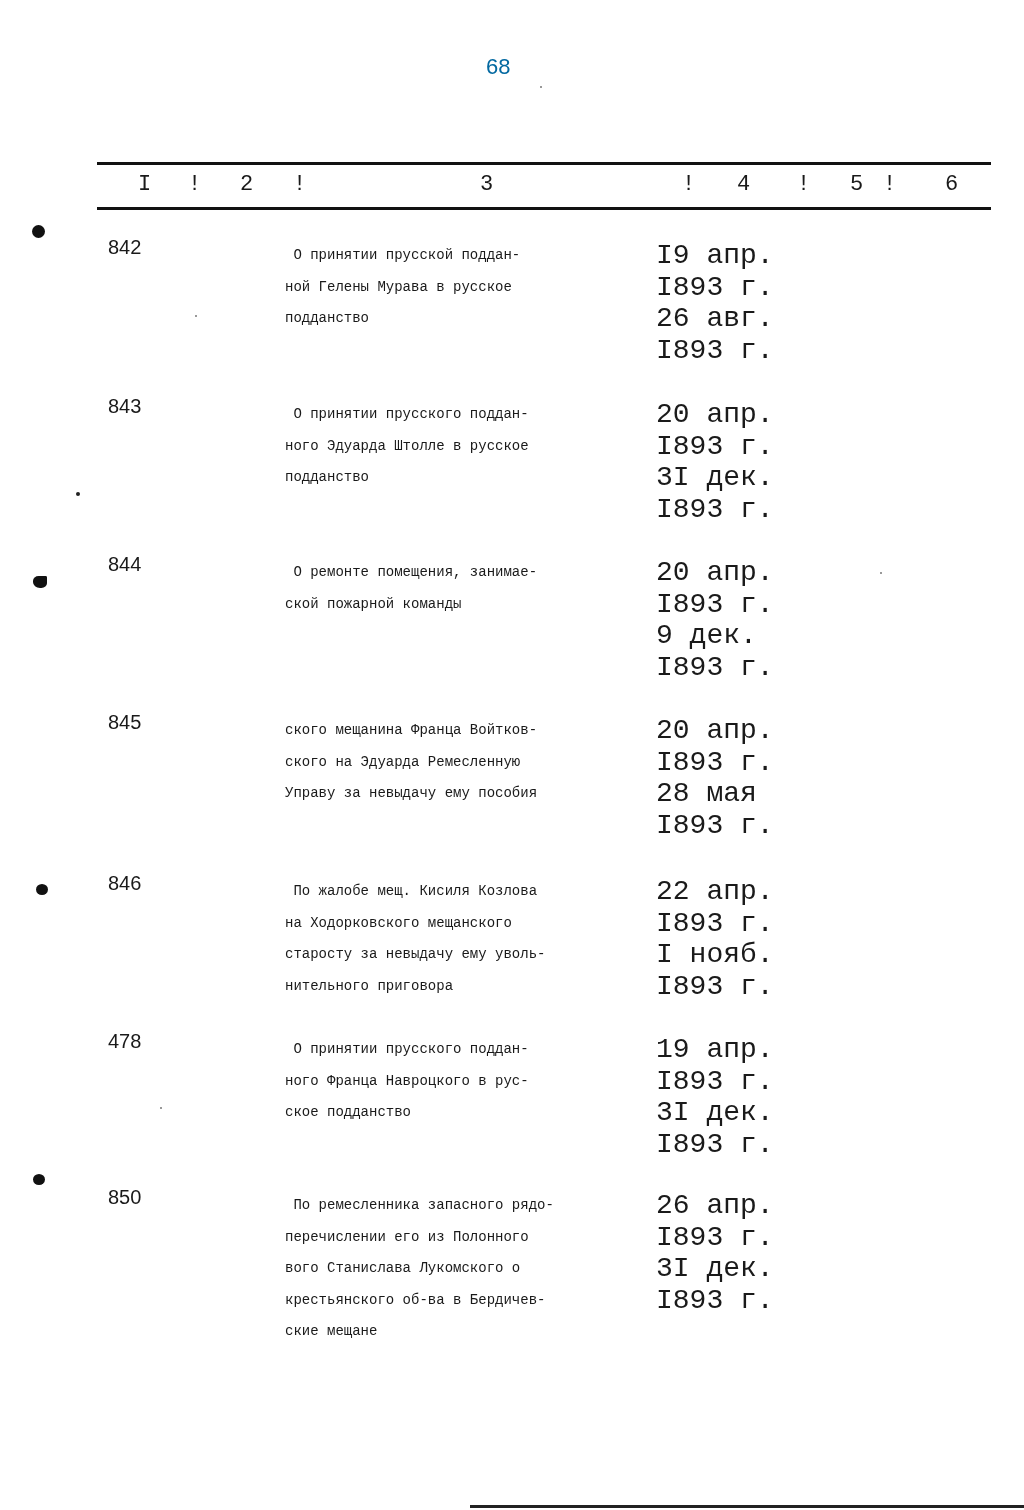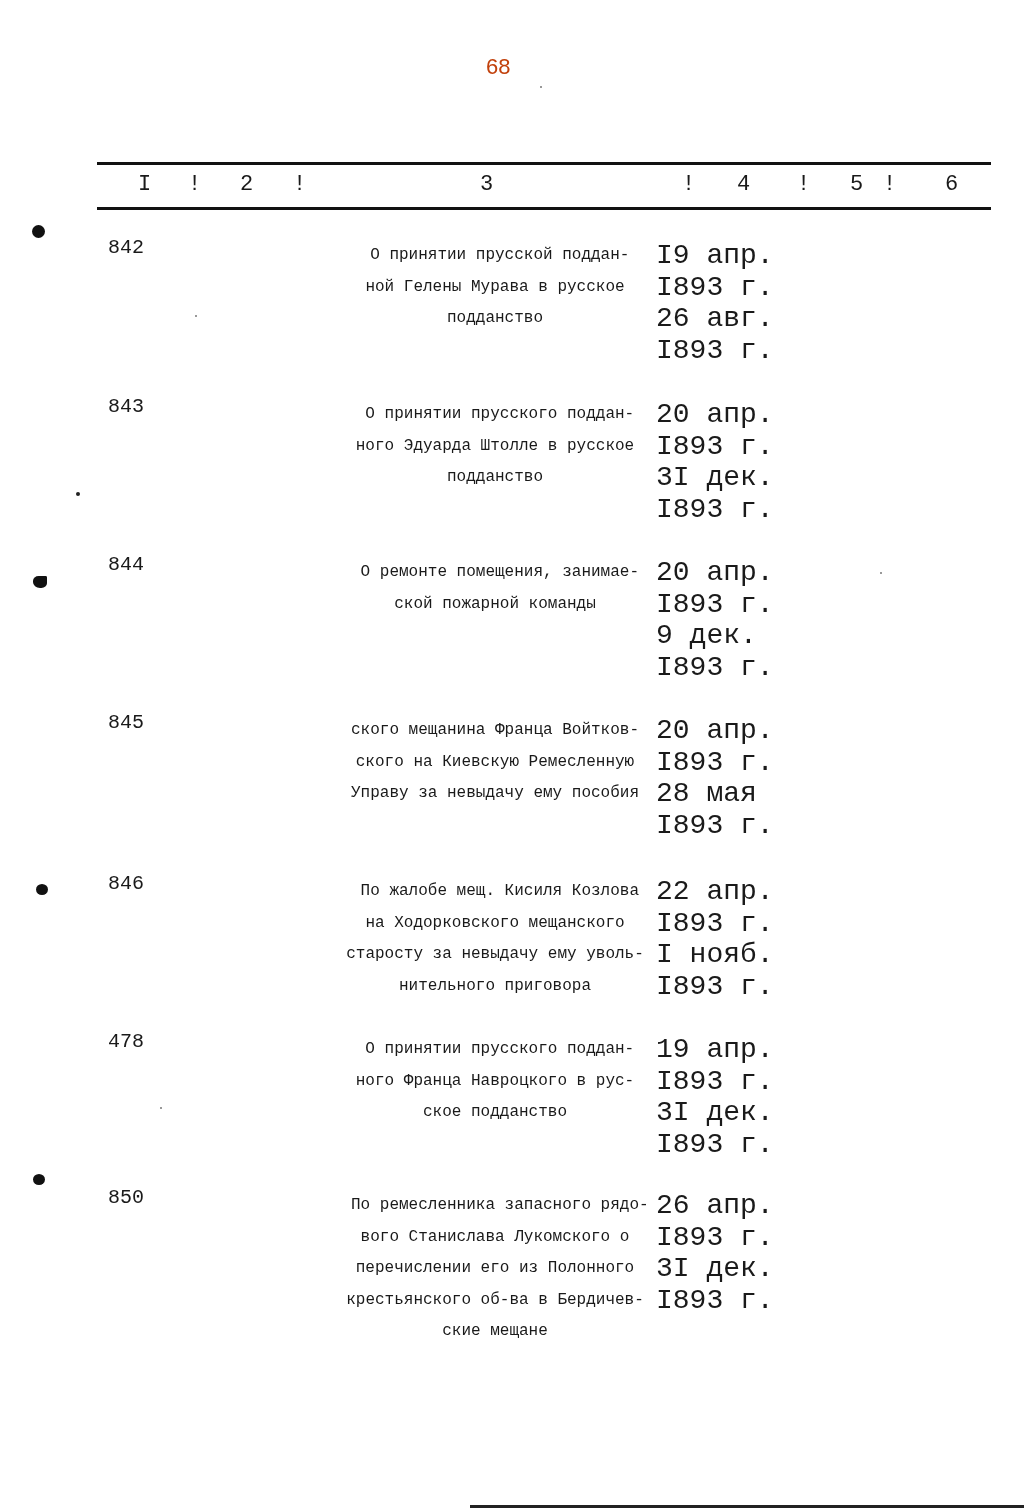--- a/index.html
+++ b/index.html
@@ -14,21 +14,21 @@
     overflow: hidden;
     color: #1a1a1a;
   }
   .page-number {
     position: absolute;
     left: 486px;
     top: 54px;
     font-family: "Liberation Sans", sans-serif;
     font-size: 22px;
     letter-spacing: 0px;
-    color: #c2410c;
+    color: #0369a1;
   }
   .rule {
     position: absolute;
     left: 97px;
     width: 894px;
     height: 3px;
     background: #111111;
   }
   .rule.top { top: 162px; }
   .rule.bottom { top: 207px; }
@@ -55,34 +55,33 @@
   }
   .entry {
     position: absolute;
     left: 0;
     width: 1024px;
   }
   .entry-num {
     position: absolute;
     left: 108px;
     top: 0;
-    font-family: Liberation Mono, monospace;
+    font-family: Liberation Sans, sans-serif;
     font-size: 20px;
     color: #1a1a1a;
   }
   .entry-title {
     position: absolute;
     left: 285px;
     top: 4px;
     width: 420px;
     font-family: "Liberation Mono", monospace;
-    font-size: 16px;
+    font-size: 14px;
     line-height: 31.5px;
     color: #1a1a1a;
-    text-align: center;
   }
   .entry-title .line {
     display: block;
     white-space: pre;
     height: 31.5px;
   }
   .entry-dates {
     position: absolute;
     left: 656px;
     top: 4px;
@@ -175,21 +174,21 @@
           <span class="line">20 апр.</span>
           <span class="line">I893 г.</span>
           <span class="line">9 дек.</span>
           <span class="line">I893 г.</span>
         </div>
       </div>
       <div class="entry" style="top: 711px;">
         <div class="entry-num">845</div>
         <div class="entry-title">
           <span class="line">ского мещанина Франца Войтков-</span>
-          <span class="line">ского на Киевскую Ремесленную</span>
+          <span class="line">ского на Эдуарда Ремесленную</span>
           <span class="line">Управу за невыдачу ему пособия</span>
         </div>
         <div class="entry-dates">
           <span class="line">20 апр.</span>
           <span class="line">I893 г.</span>
           <span class="line">28 мая</span>
           <span class="line">I893 г.</span>
         </div>
       </div>
       <div class="entry" style="top: 872px;">
@@ -218,22 +217,22 @@
           <span class="line">19 апр.</span>
           <span class="line">I893 г.</span>
           <span class="line">3I дек.</span>
           <span class="line">I893 г.</span>
         </div>
       </div>
       <div class="entry" style="top: 1186px;">
         <div class="entry-num">850</div>
         <div class="entry-title">
           <span class="line"> По ремесленника запасного рядо-</span>
+          <span class="line">перечислении его из Полонного</span>
           <span class="line">вого Станислава Лукомского о</span>
-          <span class="line">перечислении его из Полонного</span>
           <span class="line">крестьянского об-ва в Бердичев-</span>
           <span class="line">ские мещане</span>
         </div>
         <div class="entry-dates">
           <span class="line">26 апр.</span>
           <span class="line">I893 г.</span>
           <span class="line">3I дек.</span>
           <span class="line">I893 г.</span>
         </div>
       </div>

